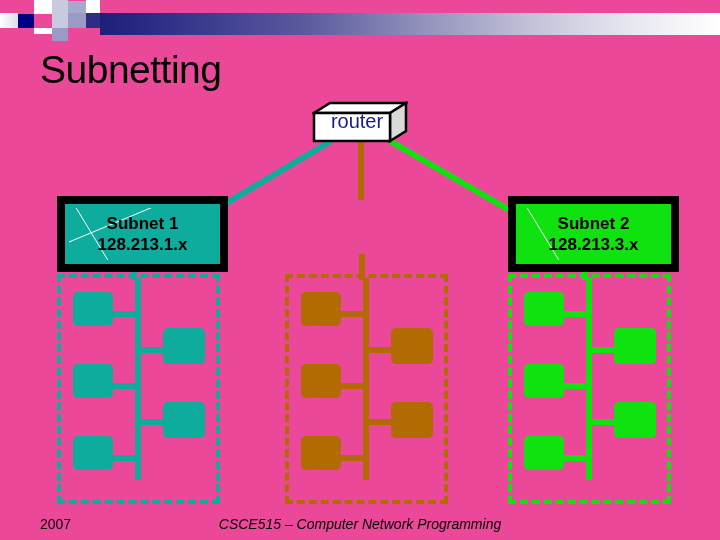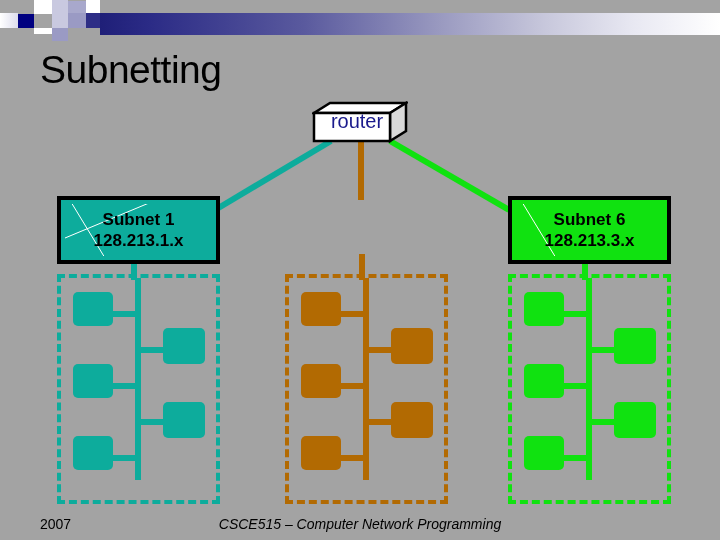--- a/index.html
+++ b/index.html
@@ -1,19 +1,19 @@
 <!DOCTYPE html>
 <html><head>
 <meta charset="utf-8">
 <style>
   html,body{margin:0;padding:0;background:#ffffff;}
   body{width:720px;height:540px;overflow:hidden;position:relative;
        font-family:"Liberation Sans","DejaVu Sans",sans-serif;}
 
-  .slide{position:absolute;inset:0;width:720px;height:540px;background:#a3a3a3;}
+  .slide{position:absolute;inset:0;width:720px;height:540px;background:#ec4899;}
 
   
   .hdr-band{position:absolute;left:100px;top:13px;width:620px;height:22px;
             background:linear-gradient(to right,#1f1f78 0%,#2b2b86 8%,#5a5a9e 33%,
                         #9a9ac0 55%,#c8c8dc 72%,#e8e8f2 86%,#ffffff 100%);}
   .hdr-sq{position:absolute;}
   .sq1{left:18px;top:14px;width:16px;height:14px;background:#000080;}
   .sq2{left:34px;top:0px;width:18px;height:14px;background:#ffffff;}
   .sq3{left:52px;top:0px;width:16px;height:13px;background:#c9c9e0;}
   .sq4{left:52px;top:13px;width:16px;height:15px;background:#c9c9e0;}
@@ -33,21 +33,21 @@
   
   .router{position:absolute;left:312px;top:101px;width:96px;height:44px;}
   .router svg{position:absolute;left:0;top:0;}
   .router-label{position:absolute;left:6px;top:10px;width:78px;text-align:center;
                 font-size:20px;color:#1a1a8c;line-height:1;}
 
   
   .wires{position:absolute;left:0;top:0;width:720px;height:540px;}
 
   
-  .sn-box{position:absolute;border:4px solid #000000;overflow:hidden;
+  .sn-box{position:absolute;border:8px solid #000000;overflow:hidden;
           display:flex;flex-direction:column;align-items:center;
           justify-content:center;}
   .sn-box .ln{font-size:17px;font-weight:bold;color:#000;line-height:1.25;
               position:relative;z-index:2;white-space:nowrap;}
   .sn-box .diag{position:absolute;z-index:1;pointer-events:none;}
 
   #sn1box{left:57px;top:196px;width:155px;height:60px;background:#0DAC9C;}
   #sn2box{left:285px;top:196px;width:155px;height:60px;background:#B26A02;}
   #sn3box{left:508px;top:196px;width:155px;height:60px;background:#10E210;}
 
@@ -154,21 +154,21 @@
         <rect x="106" y="54" width="42" height="36" rx="5"></rect>
         <rect x="106" y="128" width="42" height="36" rx="5"></rect>
       </g>
     </svg>
   </div>
 
   <div class="sn-box" id="sn3box">
     <svg class="diag" width="147" height="52" viewBox="0 0 147 52">
       <line x1="6" y1="-2" x2="40" y2="54" stroke="#ffffff" stroke-width="1"></line>
     </svg>
-    <div class="ln">Subnet 6</div>
+    <div class="ln">Subnet 2</div>
     <div class="ln">128.213.3.x</div>
   </div>
 
   <div class="region" id="sn3reg">
     <svg width="163" height="230" viewBox="0 0 163 230">
       <g stroke="#10E210" stroke-width="6" fill="none">
         <line x1="81" y1="4" x2="81" y2="206"></line>
         <line x1="52" y1="40" x2="81" y2="40"></line>
         <line x1="52" y1="112" x2="81" y2="112"></line>
         <line x1="52" y1="184" x2="81" y2="184"></line>

